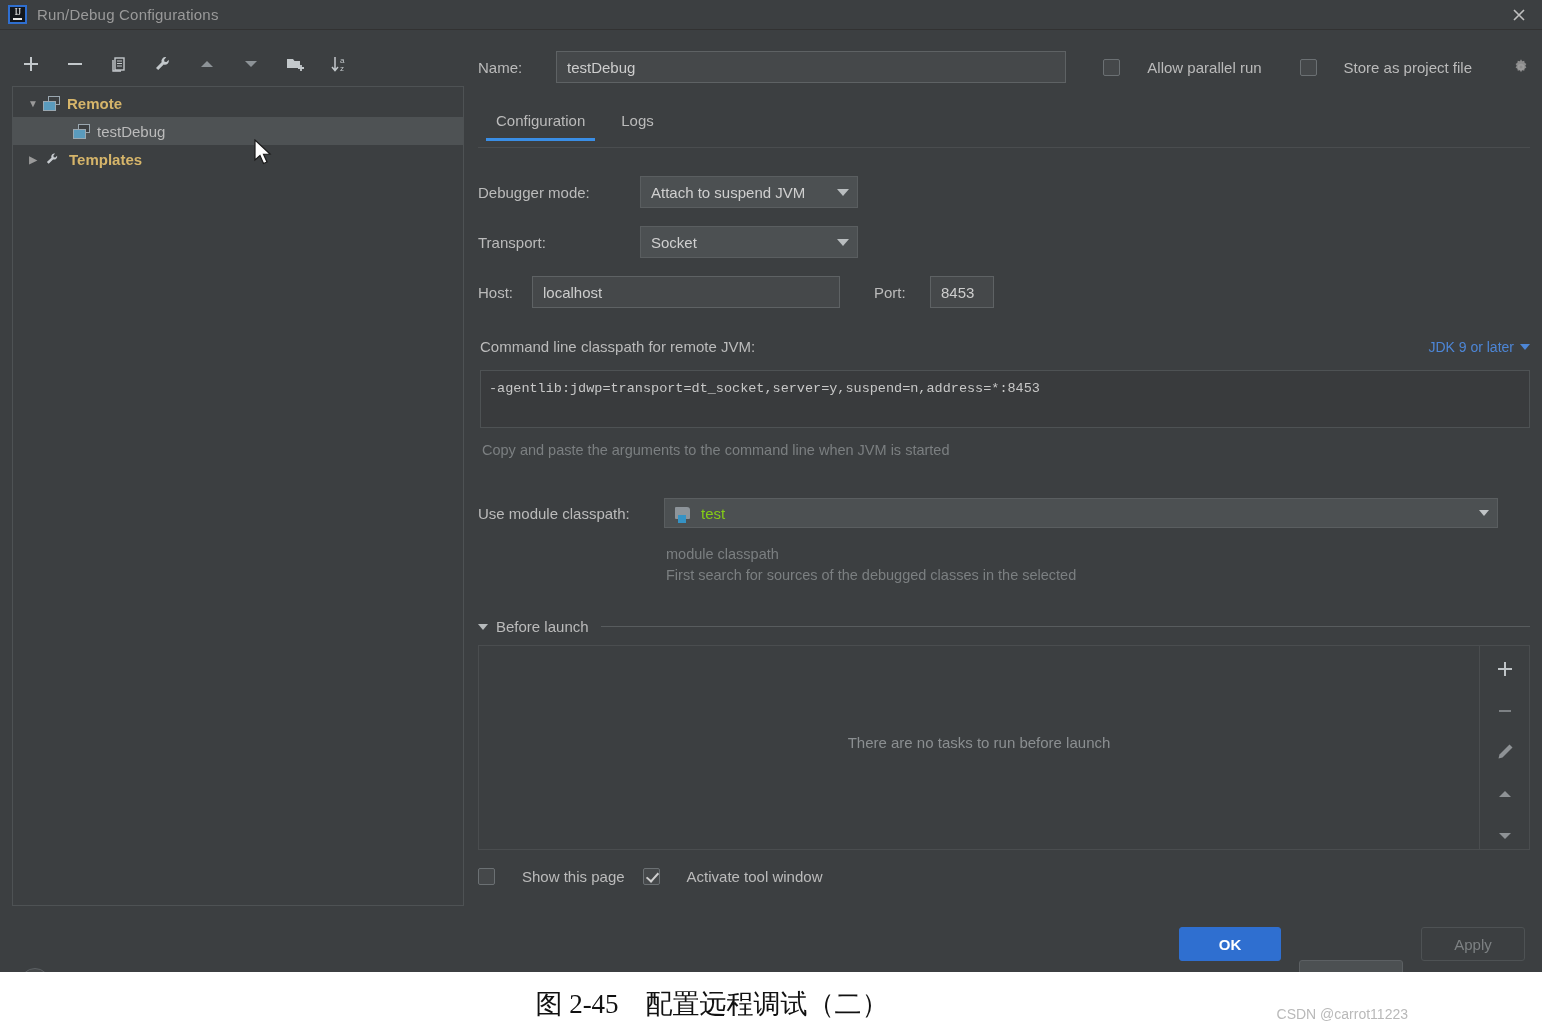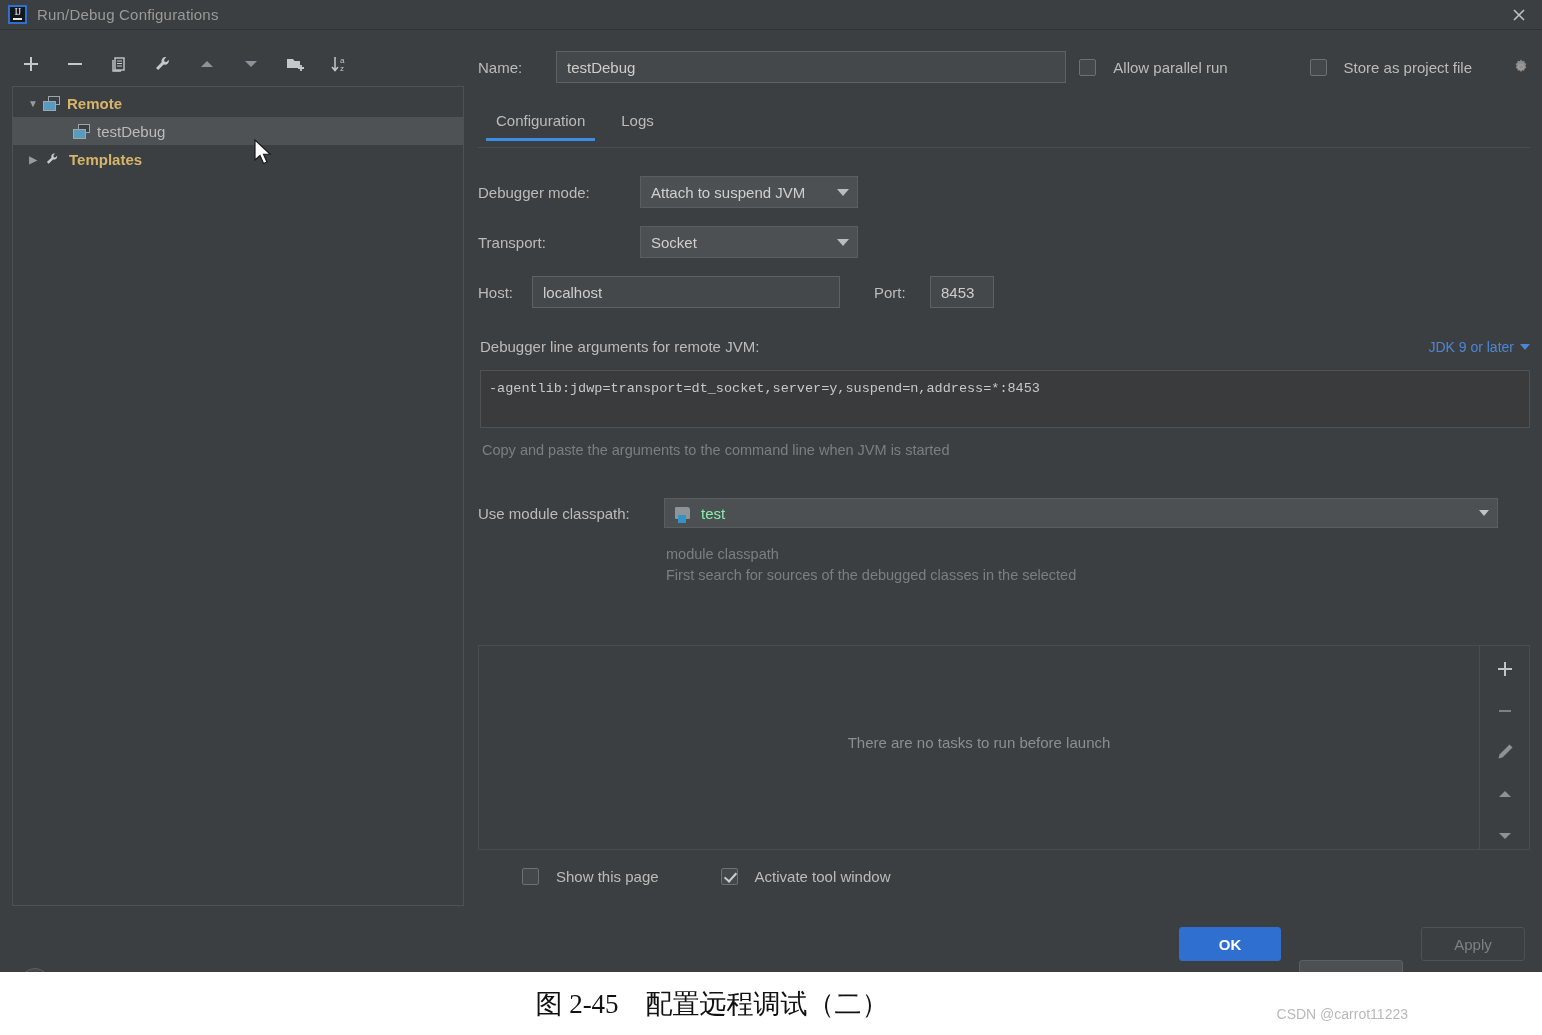--- a/index.html
+++ b/index.html
@@ -128,21 +128,21 @@
   .name-row { position: absolute; left: 12px; top: 21px; display: flex; align-items: center; }
   .name-label { width: 78px; font-size: 15px; color: #bbbbbb; }
   .text-input {
     background: #45484a; border: 1px solid #5e6264; color: #cdcdcd;
     font-size: 15px; font-family: "Liberation Sans", sans-serif;
     padding: 0 10px; height: 32px; line-height: 30px; outline: none;
   }
   .name-input { width: 510px; }
 
   .checks-top { position: absolute; right: 10px; top: 26px; display: flex; align-items: center; gap: 38px; }
-  .chk-wrap { display: flex; align-items: center; gap: 17px; cursor: pointer; margin-left: 44px; }
+  .chk-wrap { display: flex; align-items: center; gap: 27px; cursor: pointer; }
   .chk {
     width: 17px; height: 17px; flex: 0 0 auto;
     background: #45484a; border: 1px solid #6b7073; border-radius: 2px;
     position: relative;
   }
   .chk.checked::after {
     content: ""; position: absolute; left: 5px; top: 1px;
     width: 5px; height: 10px;
     border: solid #cfcfcf; border-width: 0 2px 2px 0;
     transform: rotate(42deg);
@@ -182,21 +182,21 @@
     background: #393b3d; border: 1px solid #4e5254;
     color: #c8c8c8; font-family: "Liberation Mono", monospace;
     font-size: 13.5px; padding: 10px 8px;
   }
   .hint { color: #7b7f81; font-size: 14.5px; }
   .link { color: #4d86d6; font-size: 14px; cursor: pointer; }
 
   .mod-combo {
     background: #4c5052; border: 1px solid #5a5e60;
     height: 30px; display: flex; align-items: center;
-    padding: 0 8px 0 10px; cursor: pointer; color: #86efac; font-size: 15px;
+    padding: 0 8px 0 10px; cursor: pointer; color: #84cc16; font-size: 15px;
     justify-content: space-between;
   }
   .mod-icon { width: 17px; height: 15px; position: relative; margin-right: 9px; flex:0 0 auto; }
   .mod-icon i { position:absolute; left:0; top:1px; width:15px; height:12px; background:#8d949a; border-radius:1px 3px 1px 1px; }
   .mod-icon b { position:absolute; left:3px; bottom:-2px; width:8px; height:8px; background:#3592c4; }
   .caret-small { width:0;height:0;border-left:5px solid transparent;border-right:5px solid transparent;border-top:6px solid #c0c4c6; }
 
   
   .bl-head { position: absolute; left: 12px; top: 588px; display: flex; align-items: center; width: 1052px; }
   .bl-tri { width: 0; height: 0; border-left: 5px solid transparent; border-right: 5px solid transparent; border-top: 6px solid #b6babc; margin-right: 8px; cursor: pointer; }
@@ -403,21 +403,21 @@
         </div>
 
         <div class="frow" style="position:absolute; left:12px; top:114px;">
           <div class="flabel" style="width:54px">Host:</div>
           <input class="text-input" style="width: 308px;" type="text" value="localhost">
           <div class="flabel" style="width:56px; margin-left:34px">Port:</div>
           <input class="text-input" style="width: 64px;" type="text" value="8453">
         </div>
 
         <div style="position:absolute; left:14px; top:176px; width:1050px; display:flex; align-items:baseline; justify-content:space-between;">
-          <span class="flabel">Debugger line arguments for remote JVM:</span>
+          <span class="flabel">Command line classpath for remote JVM:</span>
           <span style="display:flex;align-items:center;gap:6px;">
             <span class="link">JDK 9 or later</span>
             <span class="caret-small" style="border-top-color:#4d86d6"></span>
           </span>
         </div>
         <div class="args-box" style="position:absolute; left:14px; top:208px; width:1050px; height:58px;">
           <span>-agentlib:jdwp=transport=dt_socket,server=y,suspend=n,address=*:8453</span>
         </div>
         <div class="hint" style="position:absolute; left:16px; top:280px;">Copy and paste the arguments to the command line when JVM is started</div>
 
@@ -434,20 +434,25 @@
             <span class="caret-small"></span>
           </div>
         </div>
         <div class="hint" style="position:absolute; left:200px; top:382px; line-height:21px;">
           <div>module classpath</div>
           <div>First search for sources of the debugged classes in the selected</div>
         </div>
 
       </div>
 
+      <div class="bl-head">
+        <span class="bl-tri"></span>
+        <span class="bl-title">Before launch</span>
+        <span class="bl-line"></span>
+      </div>
 
       <div class="bl-panel">
         <div class="bl-empty">There are no tasks to run before launch</div>
         <div class="bl-tools">
           <div class="bl-tool">
             <svg width="20" height="20" viewBox="0 0 20 20">
                 <path d="M10 3 V17 M3 10 H17" stroke="#bfc4c7" stroke-width="2"></path>
               </svg>
           </div>
           <div class="bl-tool">

